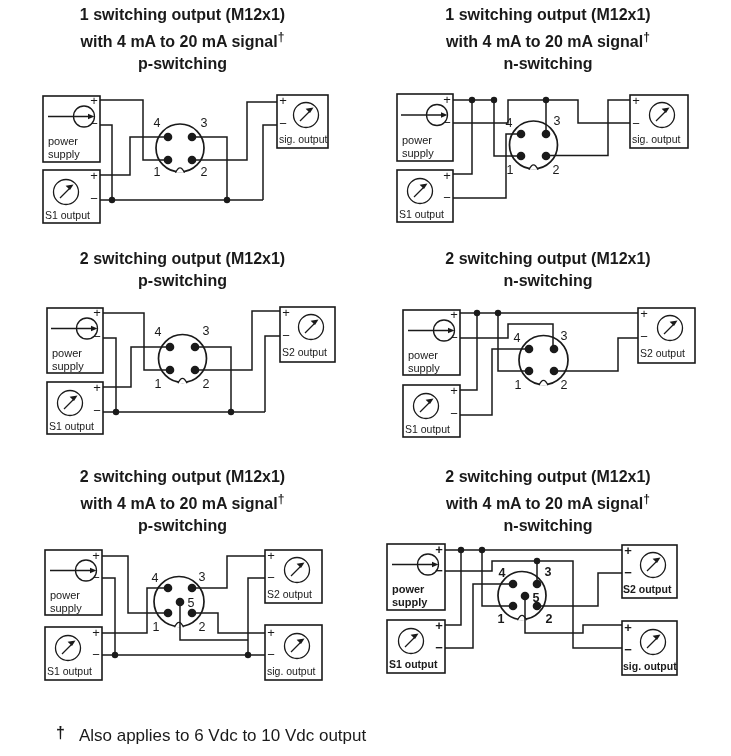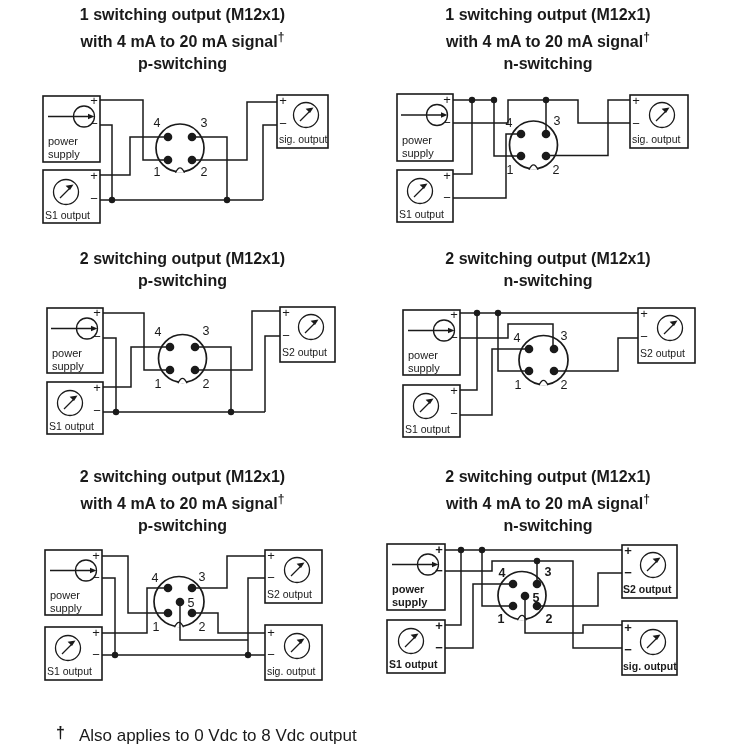--- a/index.html
+++ b/index.html
@@ -454,16 +454,16 @@
       M172,146 H233 V113 H257
       M160,136 V173 H218 V165 H257"></path>
     <circle class="dot" cx="96" cy="90" r="3.2"></circle>
     <circle class="dot" cx="117" cy="90" r="3.2"></circle>
     <circle class="dot" cx="172" cy="101" r="3.2"></circle>
   </svg>
 </div>
 
 <div id="footnote">
   <span class="dg">†</span>
-  <span class="ft">Also applies to 0 Vdc to 8 Vdc output</span>
+  <span class="ft">Also applies to 6 Vdc to 10 Vdc output</span>
 </div>
 
 </div>
 
 </body></html>

